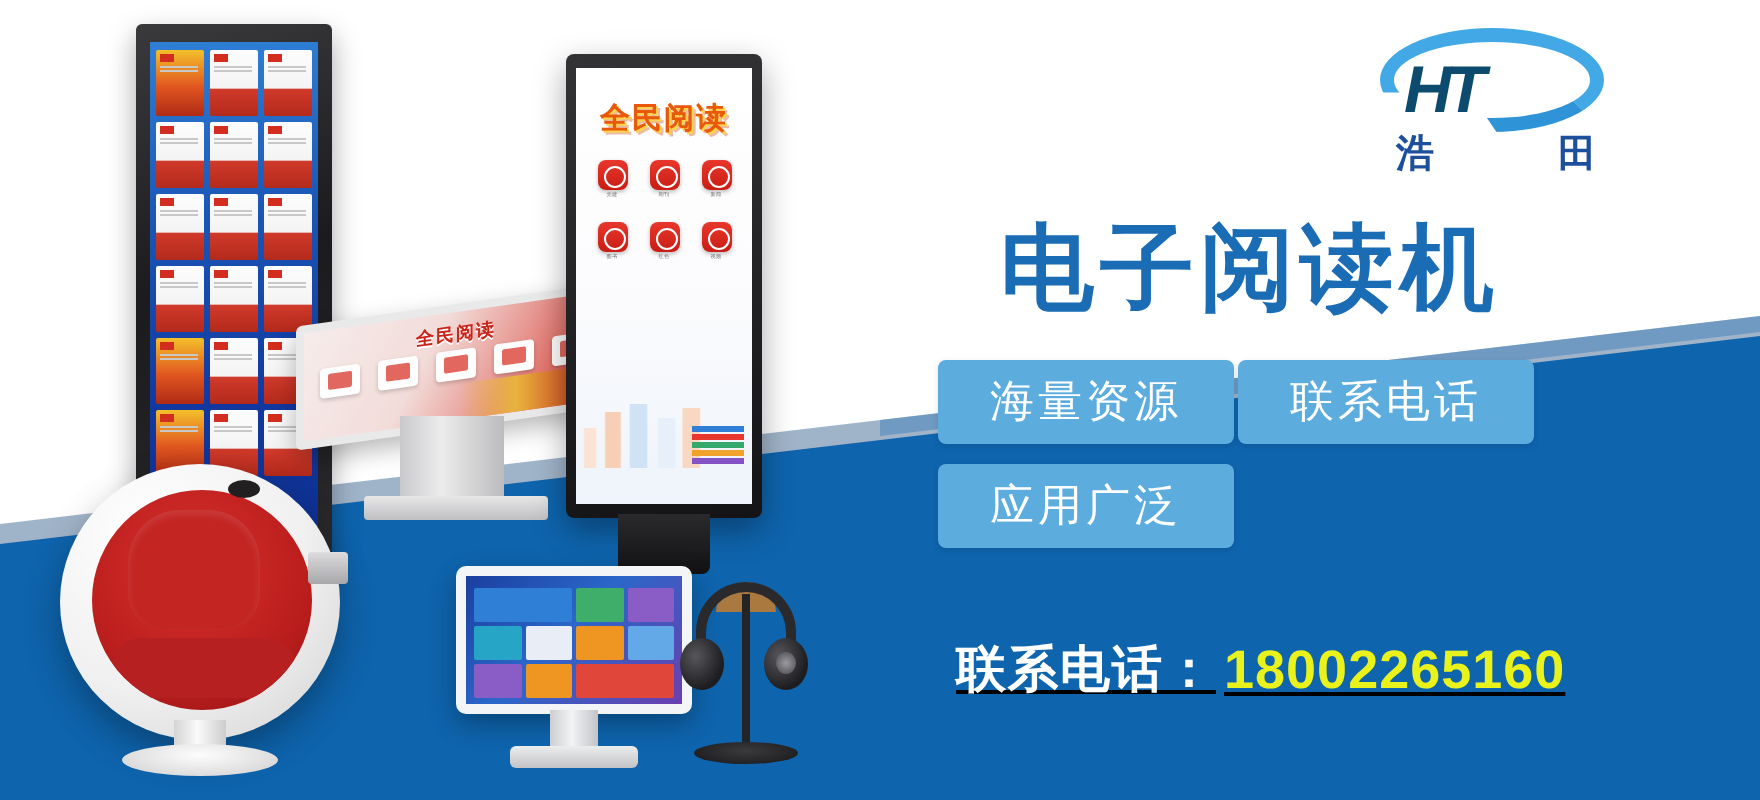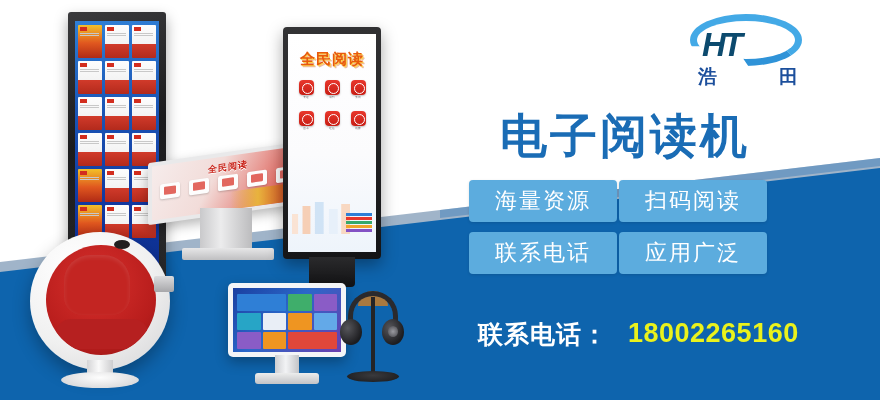--- a/index.html
+++ b/index.html
@@ -302,47 +302,47 @@
     position:absolute; left:14px; top:52px; width:100px;
     display:flex; justify-content:space-between;
     font-size:19px; font-weight:bold; color:#1c4f9c;
     font-family:"DejaVu Sans",sans-serif;
   }
 
   .title {
     position:absolute; left:500px; top:112px;
     font-size:47px; font-weight:bold; letter-spacing:3px;
     color:#1a6cb5; line-height:1;
-    font-family:Liberation Sans, sans-serif;
+    font-family:Liberation Serif, serif;
   }
 
   .features {
     position:absolute; left:469px; top:180px;
     display:grid; grid-template-columns:148px 148px;
     gap:10px 2px;
   }
   .feat {
     height:42px; background:#5cacde; border-radius:4px;
     display:flex; align-items:center; justify-content:center;
     color:#ffffff; font-size:22px; letter-spacing:2px;
     font-family:"DejaVu Sans","Liberation Sans",sans-serif;
     box-shadow:0 1px 3px rgba(0,0,0,.12);
   }
 
   .contact {
     position:absolute; left:478px; top:318px;
-    display:flex; align-items:flex-start; white-space:nowrap;
+    display:flex; align-items:flex-end; white-space:nowrap;text-decoration:underline;
   }
   .contact .lbl2 {
     color:#ffffff; font-size:25px; font-weight:bold; letter-spacing:1px;
     font-family:"DejaVu Sans","Liberation Sans",sans-serif;
   }
   .contact .num {
     color:#eaf21c; font-size:27px; font-weight:bold; letter-spacing:.5px;
-    margin-left:20px;
+    margin-left:4px;
     font-family:"Liberation Sans",sans-serif;
   }
 </style>
 </head>
 <body>
 
 <div class="banner">
 
   <div class="bg-white"></div>
   <div class="bg-stripe"></div>
@@ -476,21 +476,20 @@
     <div class="cn">
       <span>浩</span>
       <span>田</span>
     </div>
   </div>
 
   <div class="title">电子阅读机</div>
 
   <div class="features">
     <div class="feat">海量资源</div>
-    <div class="feat">扫码阅读</div>
     <div class="feat">联系电话</div>
     <div class="feat">应用广泛</div>
   </div>
 
   <div class="contact">
     <span class="lbl2">联系电话：</span>
     <span class="num">18002265160</span>
   </div>
 
 </div>

